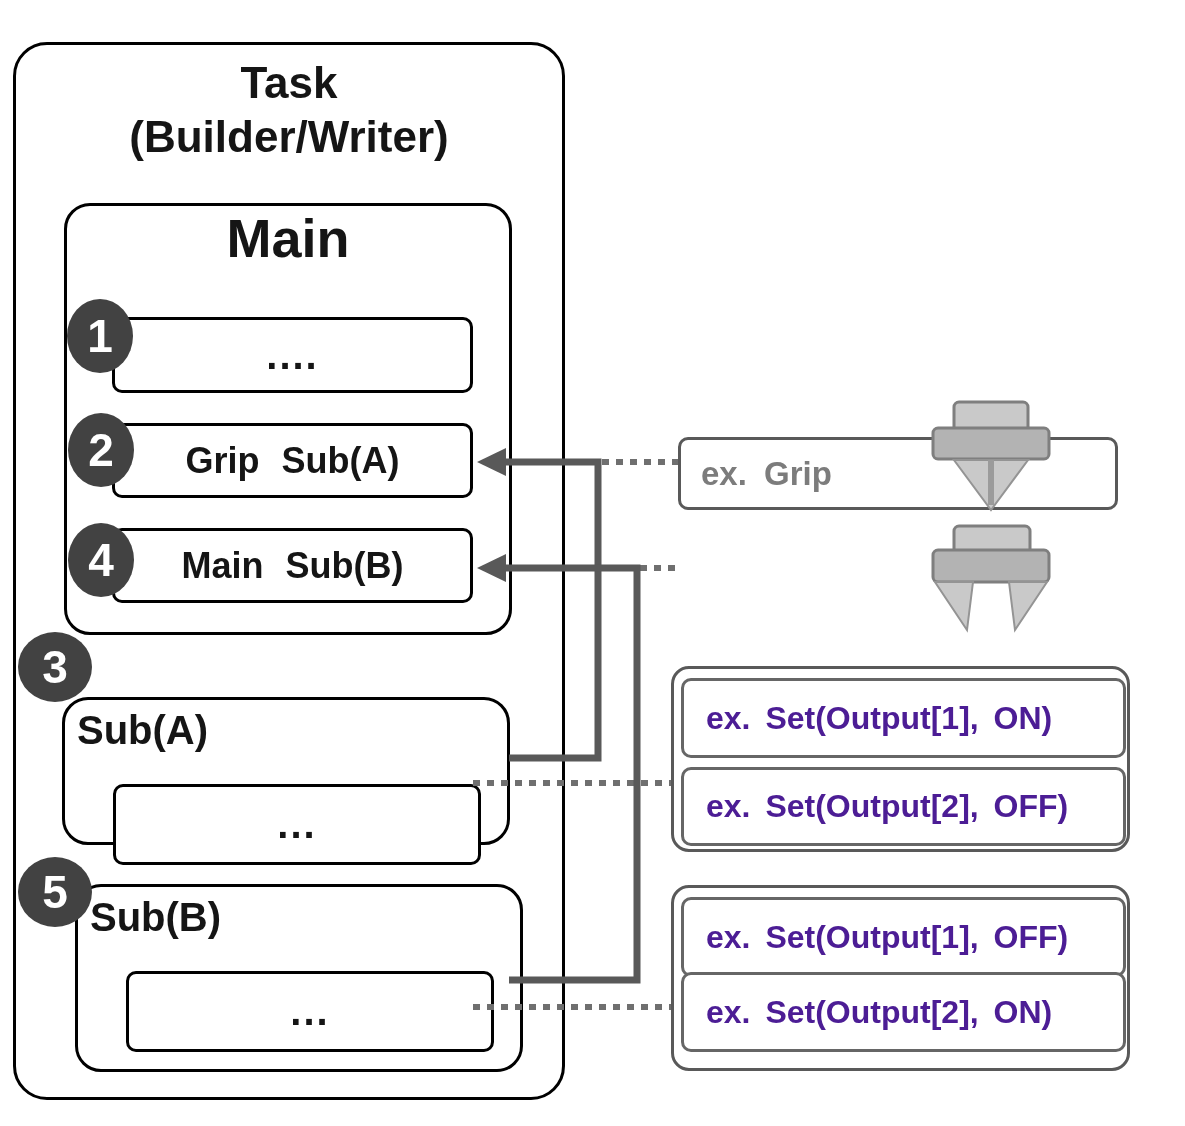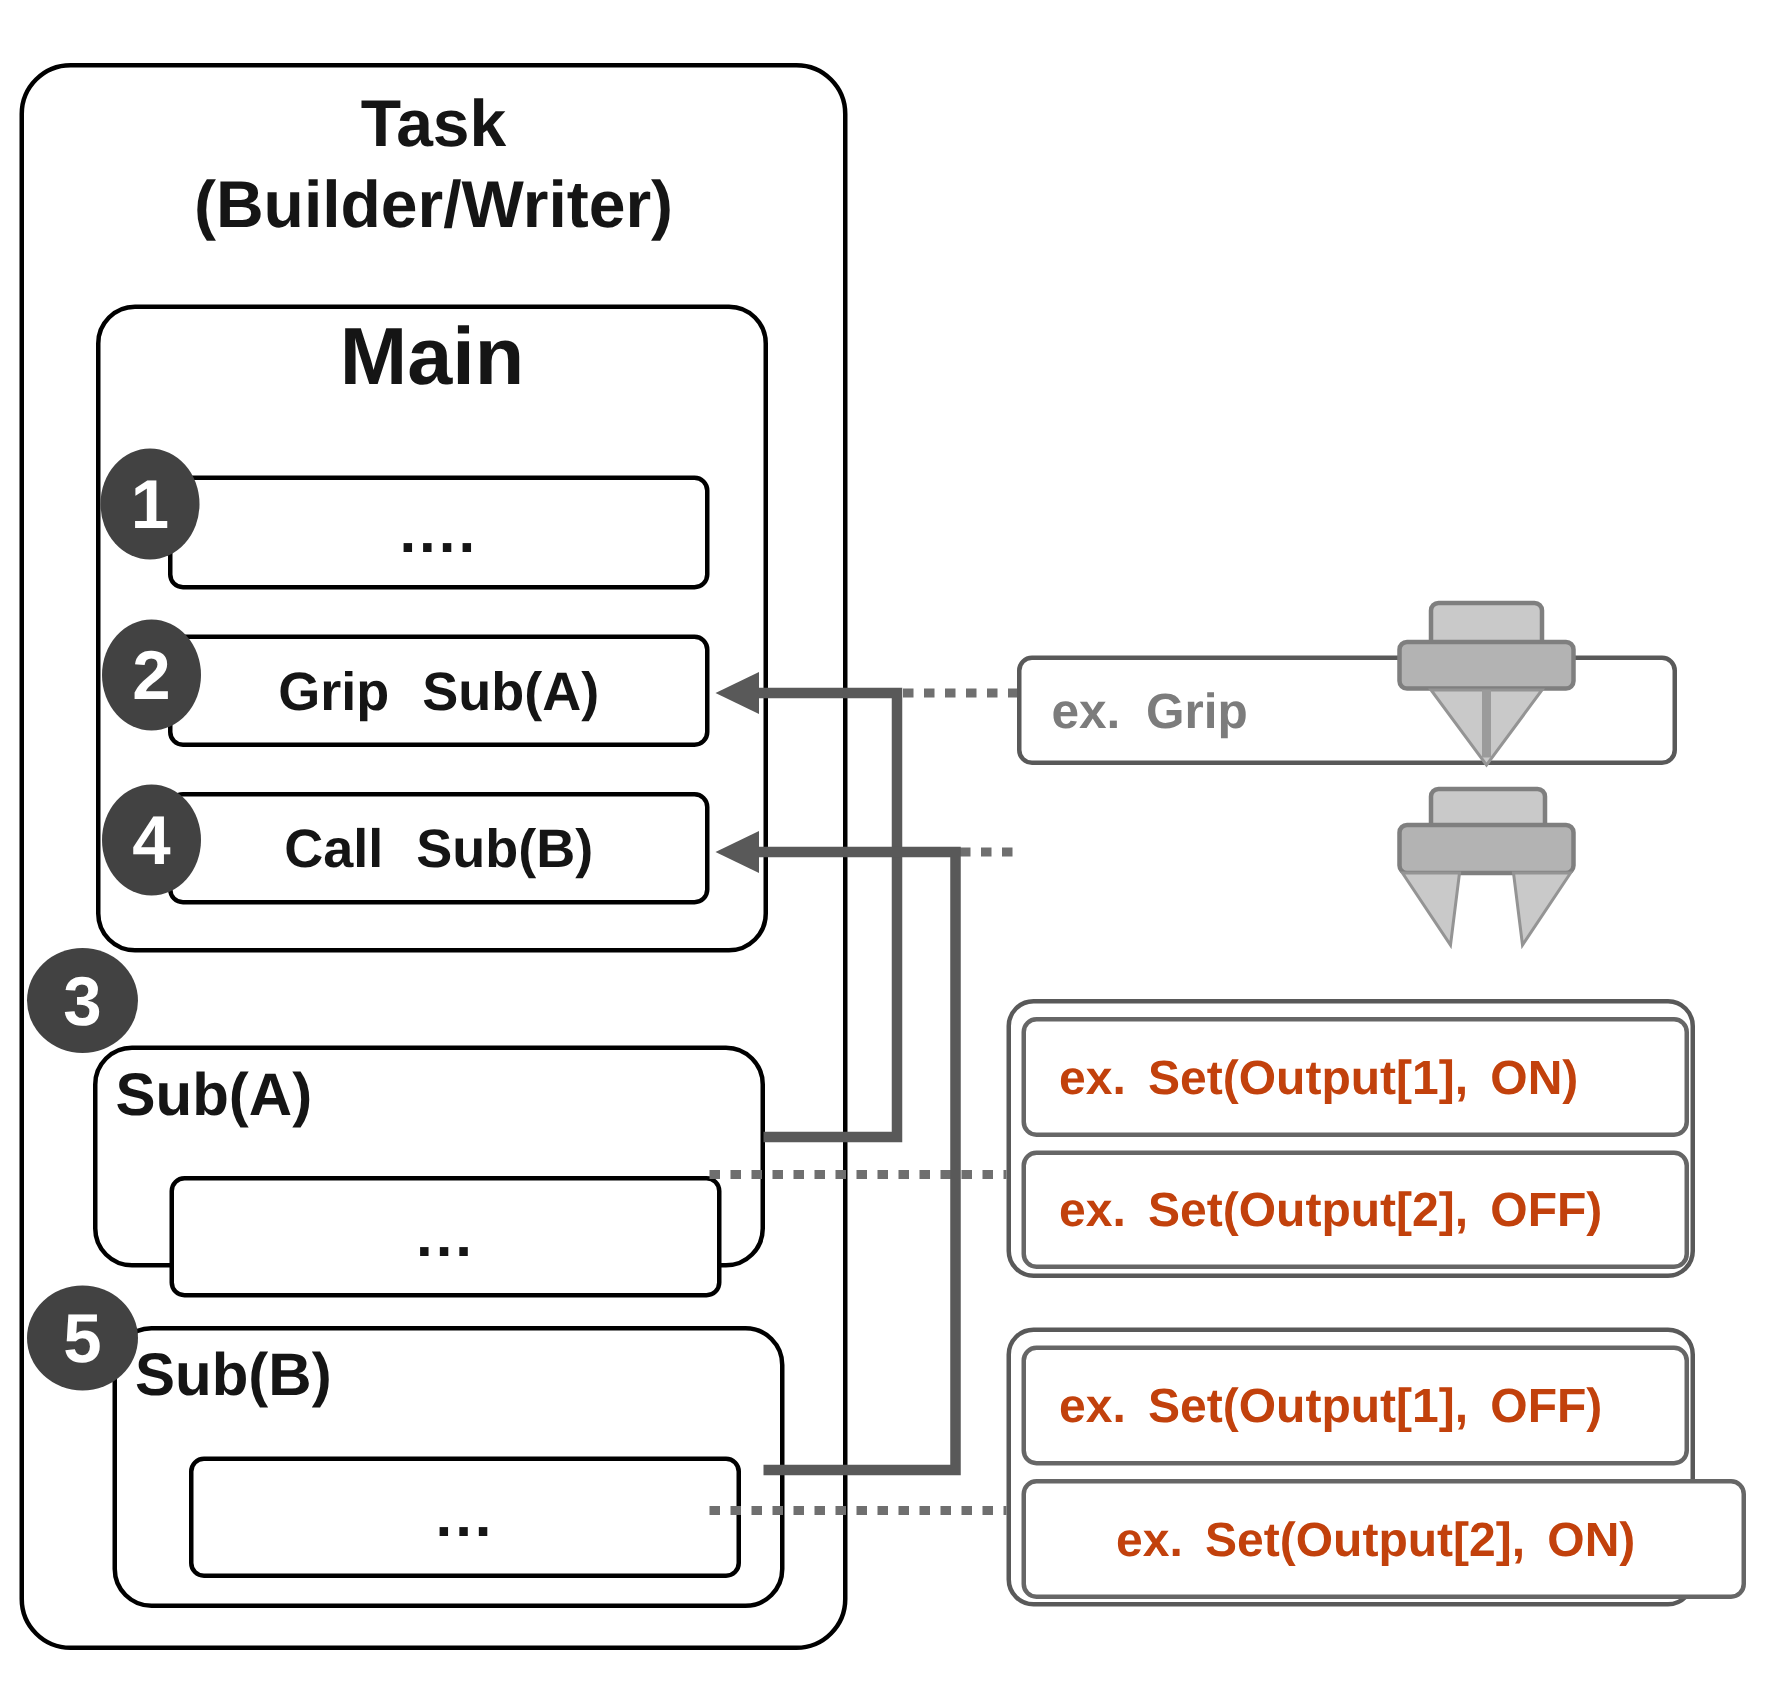--- a/index.html
+++ b/index.html
@@ -42,26 +42,26 @@
   .ex-box{left:678px;width:440px;height:73px;border:3px solid #595959;border-radius:10px;background:#fff;
           display:flex;align-items:center;font-size:33px;word-spacing:8px;color:#7c7c7c;}
   .ex-box span{padding-left:20px;}
   .ex-grip{top:426px;margin-top:11px;}
   .ex-release{top:530px;}
 
   .set-group{left:671px;width:459px;height:186px;border:3px solid #595959;border-radius:18px;background:#fff;}
   .set-group-a{top:666px;}
   .set-group-b{top:885px;}
   .set-item{position:absolute;left:7px;width:439px;border:3px solid #666;border-radius:10px;background:#fff;
-            display:flex;align-items:center;font-size:32px;word-spacing:6px;color:#c2410c;}
+            display:flex;align-items:center;font-size:32px;word-spacing:6px;color:#4c1d95;}
   .set-item span{padding-left:22px;}
   .set-a1{top:9px;height:74px;}
   .set-a2{top:98px;height:73px;}
   .set-b1{top:9px;height:74px;}
-  .set-b2{top:98px;height:74px;padding-left:38px;}
+  .set-b2{top:84px;height:74px;}
 
   .gripper{z-index:6;}
   .gripper-grip{left:930px;top:400px;width:122px;height:112px;}
   .gripper-release{left:930px;top:524px;width:122px;height:112px;}
 
   #connector-overlay{left:0;top:0;width:1185px;height:1126px;z-index:4;pointer-events:none;}
 </style>
 </head>
 <body>
 
@@ -76,21 +76,21 @@
   <div class="abs main-box"></div>
   <div class="abs main-title">Main</div>
 
   <div class="abs step step-1">
     <span>....</span>
   </div>
   <div class="abs step step-2">
     <span>Grip Sub(A)</span>
   </div>
   <div class="abs step step-3">
-    <span>Call Sub(B)</span>
+    <span>Main Sub(B)</span>
   </div>
 
   <div class="abs sub-box sub-a">
     <div class="sub-title">Sub(A)</div>
     <div class="sub-inner">...</div>
   </div>
 
   <div class="abs sub-box sub-b">
     <div class="sub-title">Sub(B)</div>
     <div class="sub-inner">...</div>

